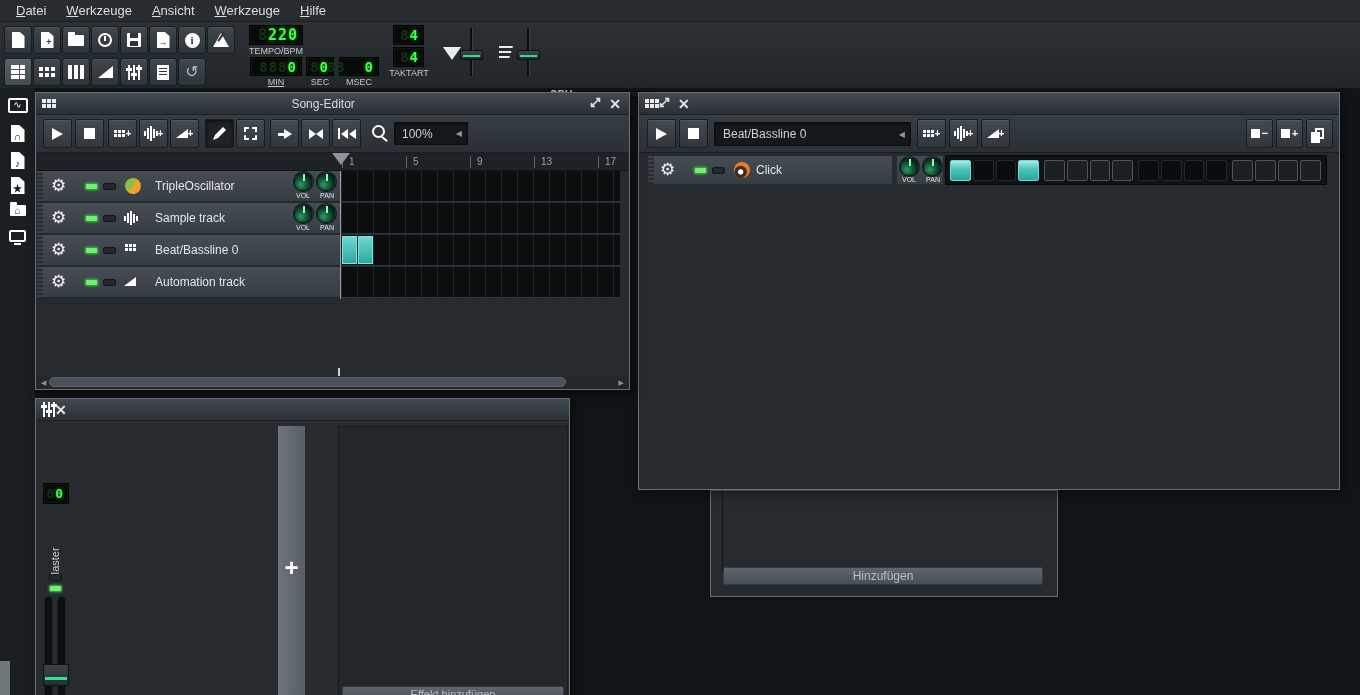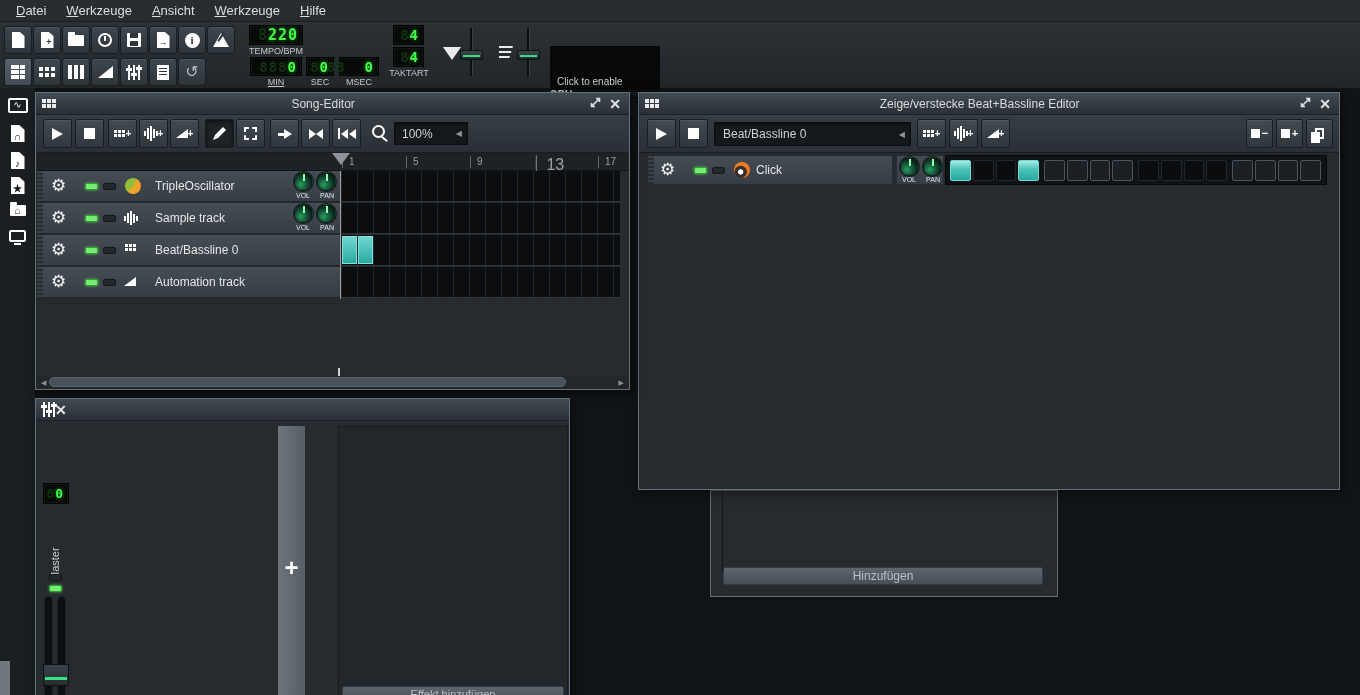--- a/index.html
+++ b/index.html
@@ -288,23 +288,20 @@
   </div>
   <div class="lcd-label" style="left:385px;top:46px;width:48px;">TAKTART</div>
 
   <div style="position:absolute;left:443px;top:23px;width:0;height:0;border-left:9px solid transparent;border-right:9px solid transparent;border-top:13px solid #e9ebec;transform:translateY(2px);"></div>
   <div class="vtrack" style="left:470px;top:6px;height:48px;"></div>
   <div class="vhandle" style="left:460px;top:28px;"></div>
   <div style="position:absolute;left:499px;top:24px;width:14px;height:14px;background:repeating-linear-gradient(#e9ebec 0 2px, transparent 2px 5px);clip-path:polygon(0 0,100% 0,70% 100%,0 100%);"></div>
   <div class="vtrack" style="left:527px;top:6px;height:48px;"></div>
   <div class="vhandle" style="left:517px;top:28px;"></div>
 
-  <div id="viz-box">
-    <span>Click to enable</span>
-  </div>
   <div id="cpu-label">CPU</div>
   <div id="cpu-bar"></div>
 </div>
 
 <div id="sidebar">
   <div class="side-icon" style="top:6px;">
     <span style="width:20px;height:15px;border:2px solid #fff;border-radius:2px;color:#fff;font-size:10px;line-height:10px;text-align:center;">∿</span>
   </div>
   <div class="side-icon" style="top:34px;">
     <span class="page-ico">
@@ -419,21 +416,21 @@
     <div class="inset-box" style="position:absolute;left:358px;top:7px;width:74px;height:23px;padding-left:7px;">
       <span>100%</span>
       <span class="arrow">◀</span>
     </div>
   </div>
 
   <div style="position:absolute;left:1px;right:1px;top:60px;height:18px;background:#1e2226;border-bottom:1px solid #121517;">
     <span style="position:absolute;left:303px;top:3px;color:#9aa0a4;font-size:10px;"><i style="font-style:normal;color:#7c8287;">│</i> <span>1</span></span>
     <span style="position:absolute;left:367px;top:3px;color:#9aa0a4;font-size:10px;"><i style="font-style:normal;color:#7c8287;">│</i> <span>5</span></span>
     <span style="position:absolute;left:431px;top:3px;color:#9aa0a4;font-size:10px;"><i style="font-style:normal;color:#7c8287;">│</i> <span>9</span></span>
-    <span style="position:absolute;left:495px;top:3px;color:#9aa0a4;font-size:16px;text-align:center;"><i style="font-style:normal;color:#7c8287;">│</i> <span>13</span></span>
+    <span style="position:absolute;left:495px;top:3px;color:#9aa0a4;font-size:10px;text-align:center;"><i style="font-style:normal;color:#7c8287;">│</i> <span>13</span></span>
     <span style="position:absolute;left:559px;top:3px;color:#9aa0a4;font-size:10px;"><i style="font-style:normal;color:#7c8287;">│</i> <span>17</span></span>
     <span style="position:absolute;left:295px;top:0;width:0;height:0;border-left:9px solid transparent;border-right:9px solid transparent;border-top:12px solid #8d9398;"></span>
   </div>
   <div style="position:absolute;left:304px;top:78px;width:1px;height:128px;background:#e6e9ea;opacity:.55;z-index:4;"></div>
 
   <div style="position:absolute;left:1px;top:78px;right:1px;height:128px;">
 
     <div class="thead" style="top:0;">
       <span class="grip"></span>
       <span class="gear" style="position:absolute;left:14px;top:6px;">⚙</span>
@@ -510,21 +507,20 @@
 <div class="win" style="left:638px;top:92px;width:702px;height:398px;z-index:2;">
   <div class="tbar">
     <span class="grid-ico">
         <b></b>
         <b></b>
         <b></b>
         <b></b>
         <b></b>
         <b></b>
       </span>
-    <span class="wtitle">Zeige/verstecke Beat+Bassline Editor</span>
     <span class="tbtns">
       <span class="i-restore">
           <svg width="11" height="11" viewBox="0 0 11 11">
             <path d="M1.5 9.5 L9.5 1.5 M6 1.5 H9.5 V5 M5 9.5 H1.5 V6" stroke="#dfe2e3" stroke-width="1.6" fill="none"></path>
           </svg>
         </span>
       <span class="i-close">✕</span>
     </span>
   </div>
   <div class="etb">

